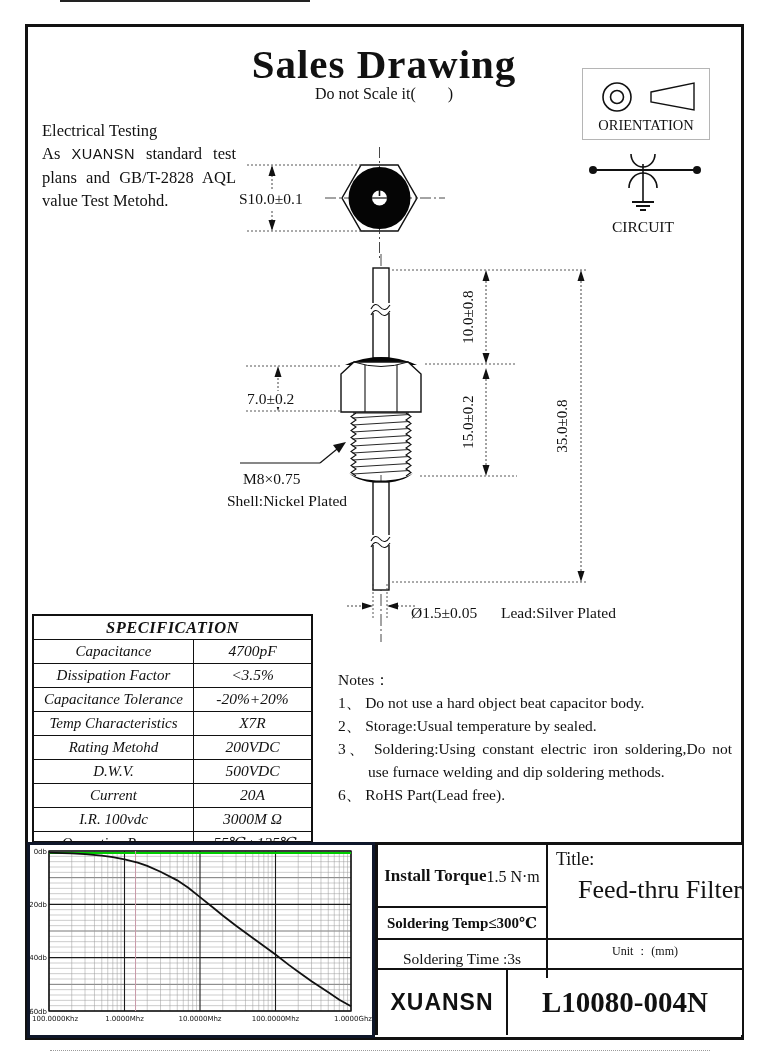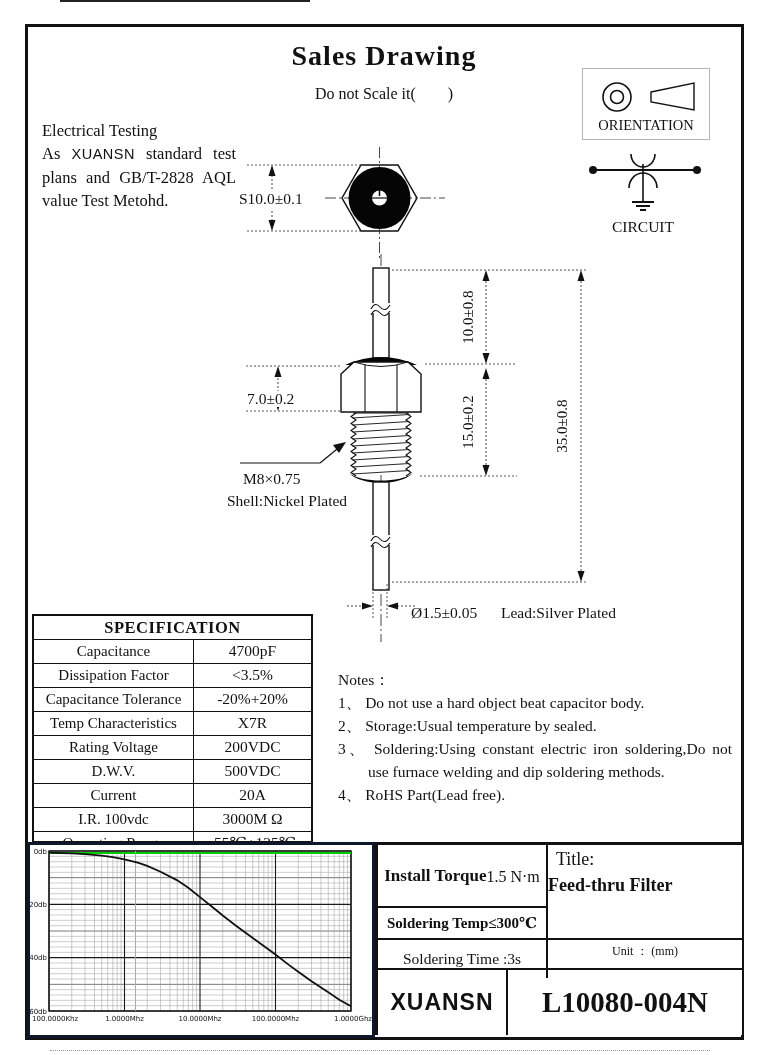--- a/index.html
+++ b/index.html
@@ -2,54 +2,54 @@
 <html><head>
 <meta charset="utf-8">
 <style>
   html,body{margin:0;padding:0;background:#fff;}
   #page{position:relative;width:768px;height:1055px;background:#fff;overflow:hidden;
         font-family:"Liberation Serif","DejaVu Serif",serif;color:#111;}
   .abs{position:absolute;}
   #border-frame{left:25px;top:24px;width:713px;height:1010px;border:3px solid #111;}
   #top-artifact{left:60px;top:0;width:250px;height:2px;background:#222;}
   #bottom-artifact{left:50px;top:1050px;width:660px;border-top:1px dotted #9a9a9a;}
-  #main-title{left:29px;top:40px;width:710px;text-align:center;font-size:28px;font-weight:bold;letter-spacing:1px;}
+  #main-title{left:29px;top:40px;width:710px;text-align:center;font-size:41px;font-weight:bold;letter-spacing:1px;}
   #sub-title{left:29px;top:85px;width:710px;text-align:center;font-size:16px;white-space:pre;}
   
   #et-block{left:42px;top:119px;width:194px;font-size:16.5px;line-height:23px;}
   .et-just{text-align:justify;text-align-last:justify;}
   .brand-sans{font-family:"Liberation Sans","DejaVu Sans",sans-serif;font-size:14.5px;letter-spacing:.5px;}
   
   #orient-box{left:582px;top:68px;width:126px;height:70px;border:1px solid #b5b5b5;}
   #orient-label{left:0;top:48px;width:126px;text-align:center;font-size:14.5px;}
   
   #circuit-wrap{left:585px;top:150px;width:125px;height:88px;}
   
-  #spec-table{left:32px;top:614px;width:281px;height:229px;border:2px solid #111;box-sizing:border-box;overflow:hidden;background:#fff;}
+  #spec-table{left:32px;top:614px;width:281px;height:229px;border:2px solid #111;box-sizing:border-box;overflow:hidden;background:#fff;font-style:italic;}
   .spec-header{height:23px;line-height:23px;text-align:center;font-weight:bold;font-size:16.5px;letter-spacing:.5px;border-bottom:1.5px solid #111;}
   .spec-row{display:flex;height:23px;line-height:22px;border-bottom:1.5px solid #111;font-size:15px;}
   .spec-row:last-child{border-bottom:none;}
   .spec-label{width:159px;text-align:center;border-right:1.5px solid #111;}
   .spec-value{flex:1;text-align:center;font-size:15.5px;}
   
   #notes-block{left:338px;top:668px;width:394px;font-size:15.5px;line-height:23px;}
   .note-item{text-align:justify;padding-left:30px;text-indent:-30px;}
   
   #chart-box{left:27px;top:842px;width:342px;height:190px;border:3px solid #0f172a;background:#fff;}
   
   #tblock{left:375px;top:842px;width:364px;height:190px;border-top:3px solid #111;border-left:3px solid #111;background:#fff;}
   .tb-cell{position:absolute;display:flex;align-items:center;justify-content:center;box-sizing:border-box;}
   #tb-torque{left:0;top:0;width:170px;height:61px;border-right:2px solid #111;}
   #tb-torque .l1{font-weight:bold;font-size:17px;}
   #tb-torque .l2{font-size:16px;margin-top:3px;}
   #tb-temp{left:0;top:61px;width:170px;height:32px;border-top:2px solid #111;border-right:2px solid #111;font-size:15px;font-weight:bold;}
   #tb-time{left:0;top:93px;width:170px;height:40px;border-top:2px solid #111;border-right:2px solid #111;font-size:15.5px;}
   #tb-title{left:170px;top:0;width:194px;height:93px;}
   #tb-title .tl{position:absolute;left:8px;top:4px;font-size:18px;}
-  #tb-title .tv{position:absolute;left:0;top:30px;width:194px;text-align:left;font-weight:bold;font-size:18px;}
+  #tb-title .tv{position:absolute;left:0;top:30px;width:194px;text-align:right;font-weight:normal;font-size:26px;}
   #tb-unit{left:170px;top:93px;width:194px;height:24px;border-top:2px solid #111;font-size:12px;}
   #tb-brand{left:0;top:123px;width:130px;height:67px;border-top:2px solid #111;border-right:2px solid #111;
             font-family:"Liberation Sans","DejaVu Sans",sans-serif;font-weight:bold;font-size:23px;letter-spacing:1px;}
   #tb-part{left:130px;top:123px;width:234px;height:67px;border-top:2px solid #111;font-weight:bold;font-size:29px;}
   svg text{font-family:"Liberation Serif","DejaVu Serif",serif;fill:#111;}
   .chart-tick{font-family:"DejaVu Sans",sans-serif;font-size:7px;fill:#111;}
 </style>
 </head>
 <body>
 
@@ -199,21 +199,21 @@
       </div>
     <div class="spec-row">
         <div class="spec-label">Capacitance Tolerance</div>
         <div class="spec-value">-20%+20%</div>
       </div>
     <div class="spec-row">
         <div class="spec-label">Temp Characteristics</div>
         <div class="spec-value">X7R</div>
       </div>
     <div class="spec-row">
-        <div class="spec-label">Rating Voltage</div>
+        <div class="spec-label">Rating Metohd</div>
         <div class="spec-value">200VDC</div>
       </div>
     <div class="spec-row">
         <div class="spec-label">D.W.V.</div>
         <div class="spec-value">500VDC</div>
       </div>
     <div class="spec-row">
         <div class="spec-label">Current</div>
         <div class="spec-value">20A</div>
       </div>
@@ -225,21 +225,21 @@
         <div class="spec-label">Operating Range</div>
         <div class="spec-value">-55℃+125℃</div>
       </div>
   </div>
 
   <div class="abs" id="notes-block">
     <div>Notes：</div>
     <div class="note-item">1、 Do not use a hard object beat capacitor body.</div>
     <div class="note-item">2、 Storage:Usual temperature by sealed.</div>
     <div class="note-item">3、 Soldering:Using constant electric iron soldering,Do not use furnace welding and dip soldering methods.</div>
-    <div class="note-item">4、 RoHS Part(Lead free).</div>
+    <div class="note-item">6、 RoHS Part(Lead free).</div>
   </div>
 
   <div class="abs" id="chart-box">
     <svg id="chart-svg" width="342" height="190">
         <line x1="19" y1="11.333333333333332" x2="321" y2="11.333333333333332" stroke="#999999" stroke-width="0.5"></line>
         <line x1="19" y1="16.666666666666664" x2="321" y2="16.666666666666664" stroke="#999999" stroke-width="0.5"></line>
         <line x1="19" y1="22" x2="321" y2="22" stroke="#999999" stroke-width="0.5"></line>
         <line x1="19" y1="27.333333333333332" x2="321" y2="27.333333333333332" stroke="#999999" stroke-width="0.5"></line>
         <line x1="19" y1="32.666666666666664" x2="321" y2="32.666666666666664" stroke="#555555" stroke-width="0.8"></line>
         <line x1="19" y1="38" x2="321" y2="38" stroke="#999999" stroke-width="0.5"></line>

